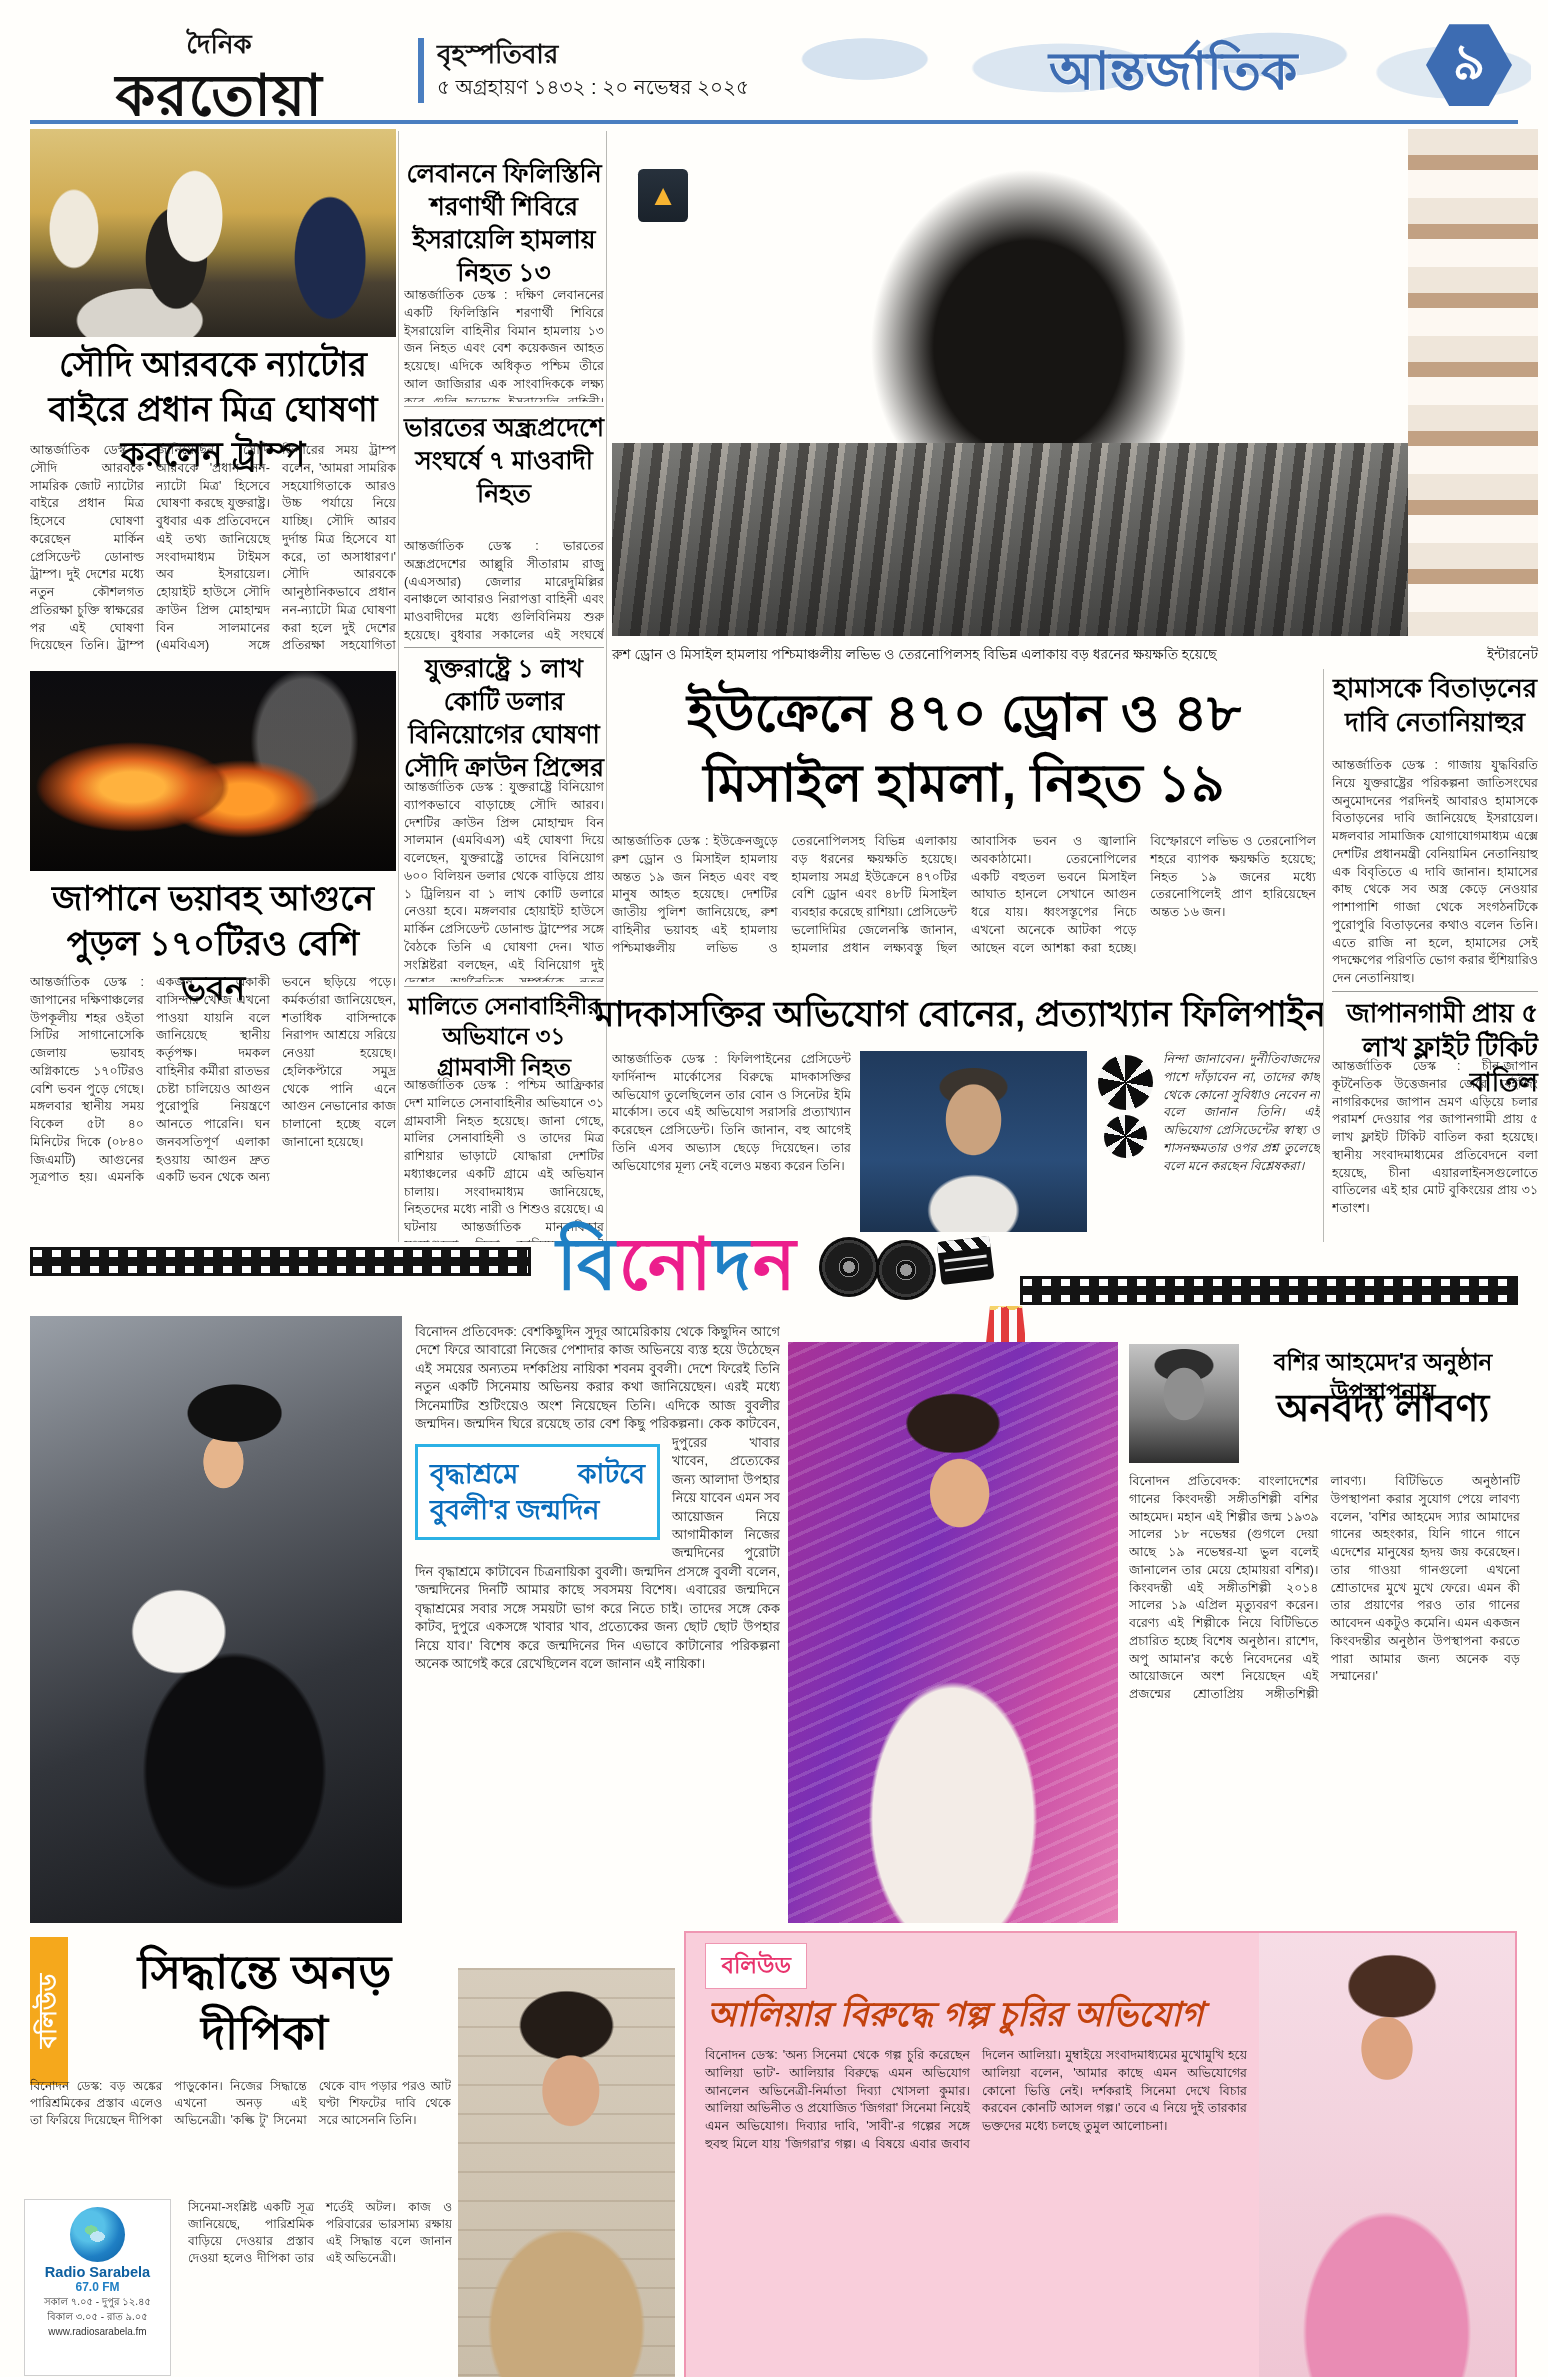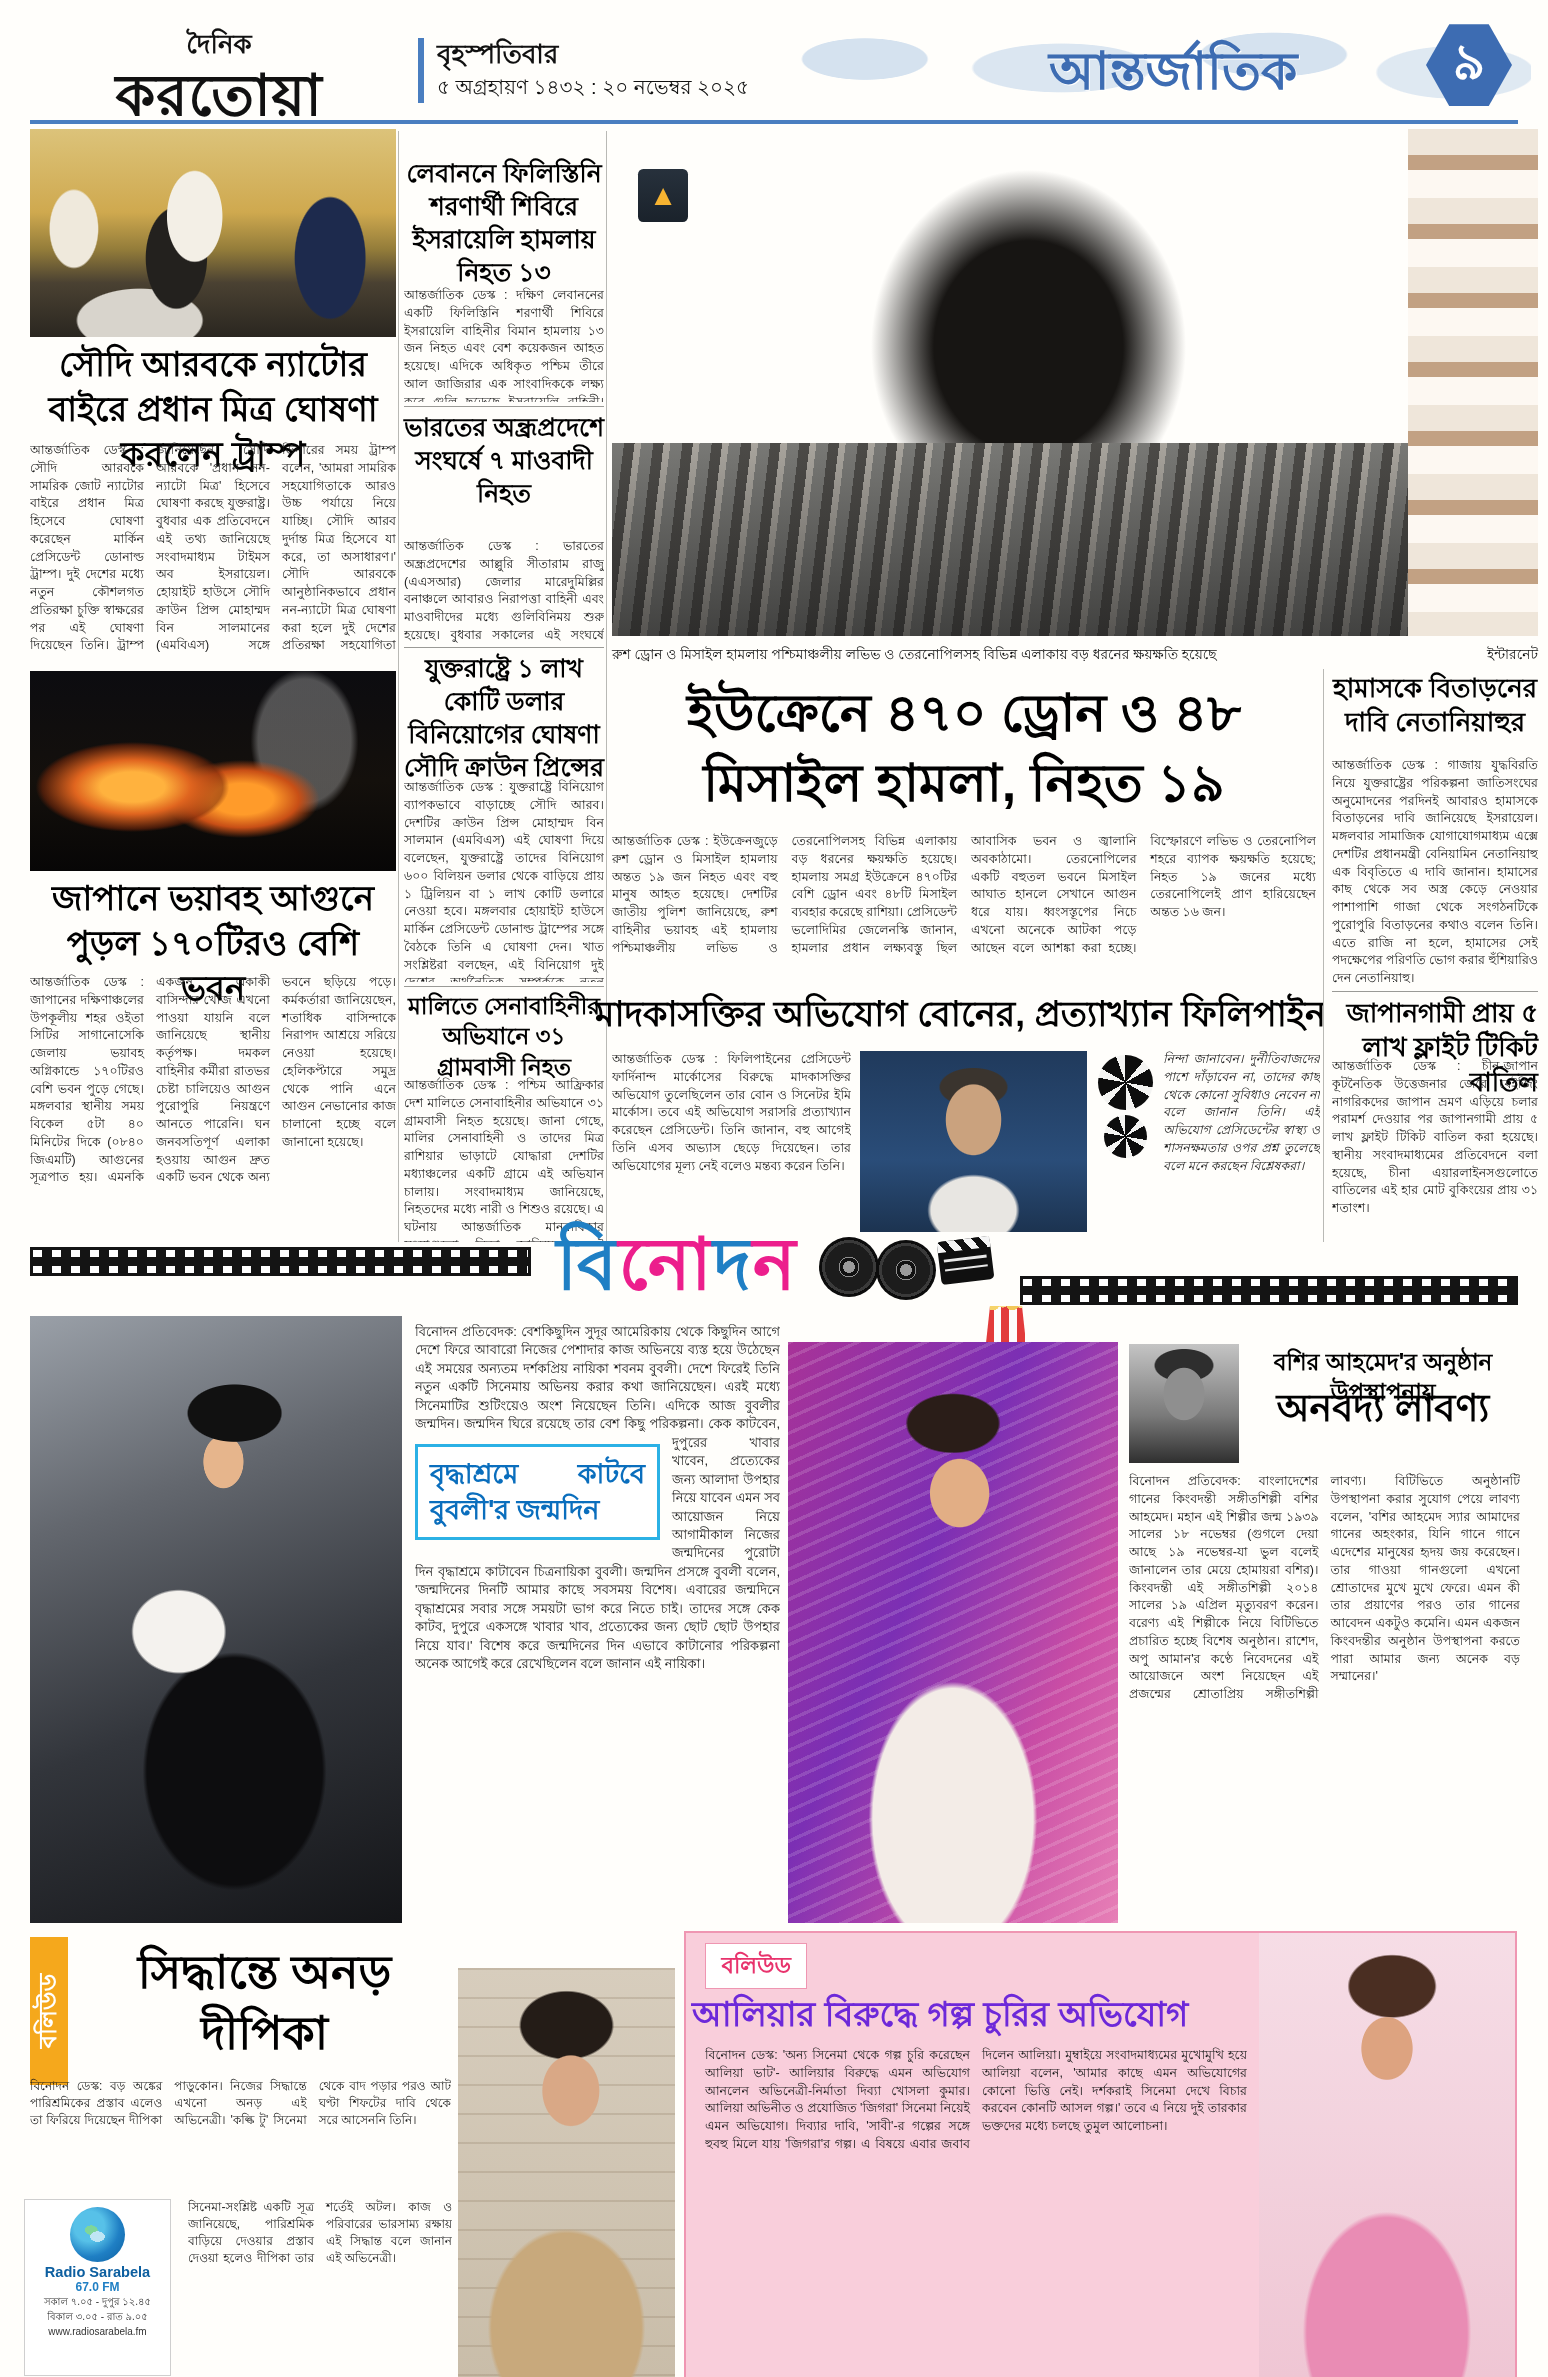--- a/index.html
+++ b/index.html
@@ -253,19 +253,19 @@
     <div class="radio-row">বিকাল ৩.০৫ - রাত ৯.০৫</div>
     <div class="radio-row">www.radiosarabela.fm</div>
   </div>
   <div class="abs body-txt cols2" style="left:188px;top:2199px;width:264px;height:175px;font-size:12px;">সিনেমা-সংশ্লিষ্ট একটি সূত্র জানিয়েছে, পারিশ্রমিক বাড়িয়ে দেওয়ার প্রস্তাব দেওয়া হলেও দীপিকা তার শর্তেই অটল। কাজ ও পরিবারের ভারসাম্য রক্ষায় এই সিদ্ধান্ত বলে জানান এই অভিনেত্রী।</div>
   <div class="abs photo" id="photo-deepika" style="left:458px;top:1968px;width:217px;height:409px;"></div>
 
   <div class="abs" id="alia-panel" style="left:684px;top:1931px;width:829px;height:444px;">
     <div class="abs" id="alia-label" style="left:19px;top:10.3px;">
       <span>বলিউড</span>
     </div>
-    <div class="abs" style="left:6px;top:55px;width:542px;height:48px;font-size:34px;font-weight:900;color:#6d28d9;">আলিয়ার বিরুদ্ধে গল্প চুরির অভিযোগ</div>
+    <div class="abs" style="left:21px;top:55px;width:542px;height:48px;font-size:34px;font-weight:900;color:#c2410c;font-style:italic;">আলিয়ার বিরুদ্ধে গল্প চুরির অভিযোগ</div>
     <div class="abs body-txt cols2" style="left:19px;top:114px;width:542px;height:315px;font-size:12.5px;">বিনোদন ডেস্ক: 'অন্য সিনেমা থেকে গল্প চুরি করেছেন আলিয়া ভাট'- আলিয়ার বিরুদ্ধে এমন অভিযোগ আনলেন অভিনেত্রী-নির্মাতা দিব্যা খোসলা কুমার। আলিয়া অভিনীত ও প্রযোজিত 'জিগরা' সিনেমা নিয়েই এমন অভিযোগ। দিব্যার দাবি, 'সাবী'-র গল্পের সঙ্গে হুবহু মিলে যায় 'জিগরা'র গল্প। এ বিষয়ে এবার জবাব দিলেন আলিয়া। মুম্বাইয়ে সংবাদমাধ্যমের মুখোমুখি হয়ে আলিয়া বলেন, 'আমার কাছে এমন অভিযোগের কোনো ভিত্তি নেই। দর্শকরাই সিনেমা দেখে বিচার করবেন কোনটি আসল গল্প।' তবে এ নিয়ে দুই তারকার ভক্তদের মধ্যে চলছে তুমুল আলোচনা।</div>
     <div class="abs photo" id="photo-alia" style="left:573px;top:0px;width:256px;height:444px;"></div>
   </div>
 
 </div>
 
 
 </body></html>

